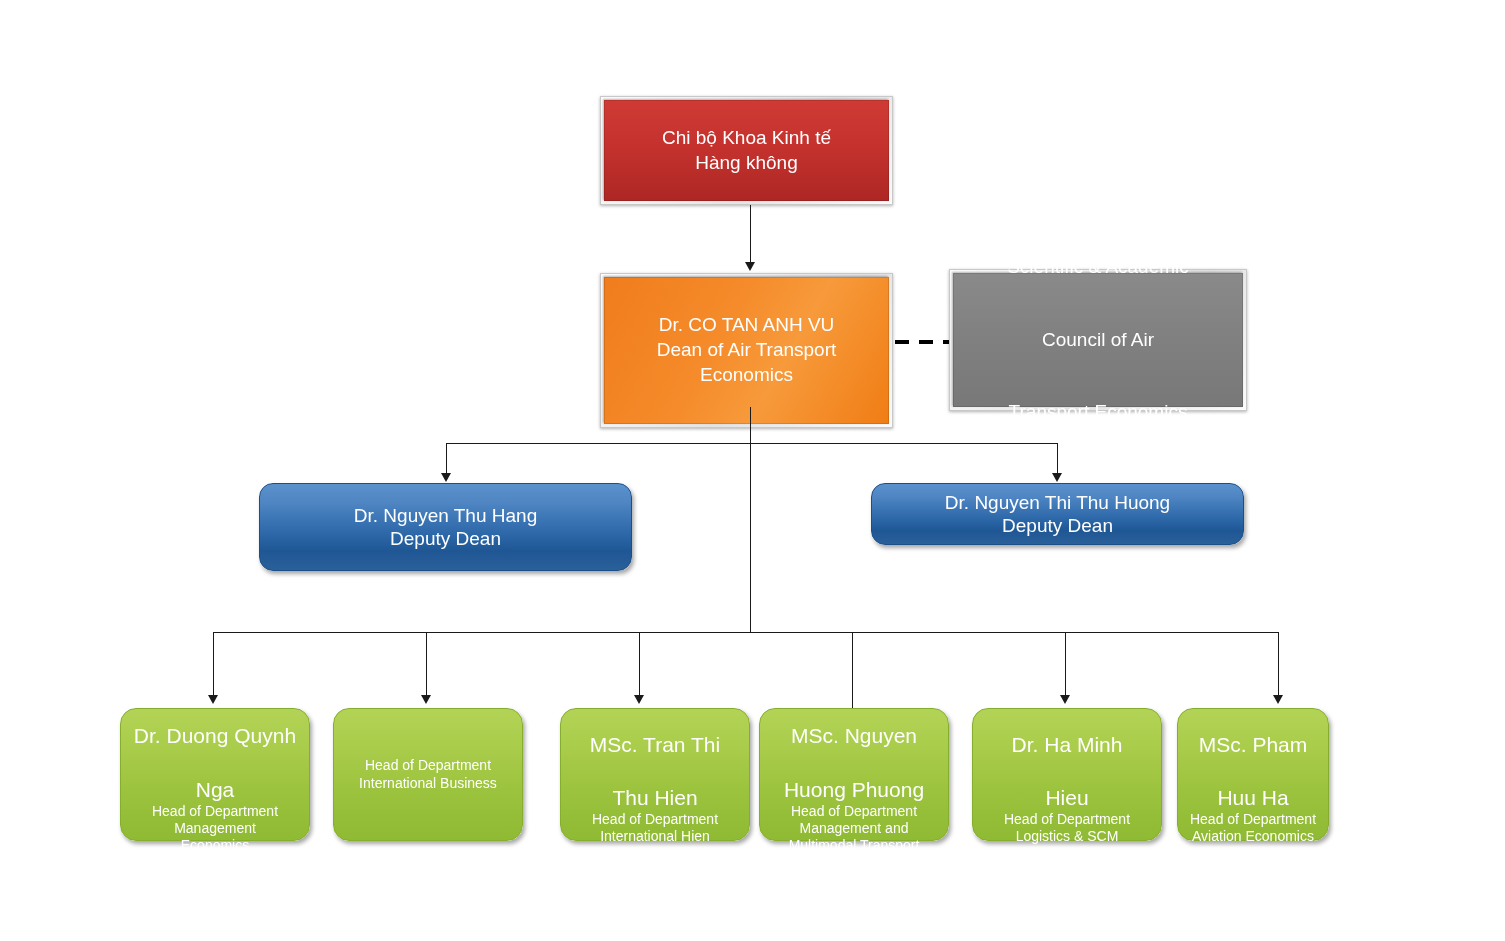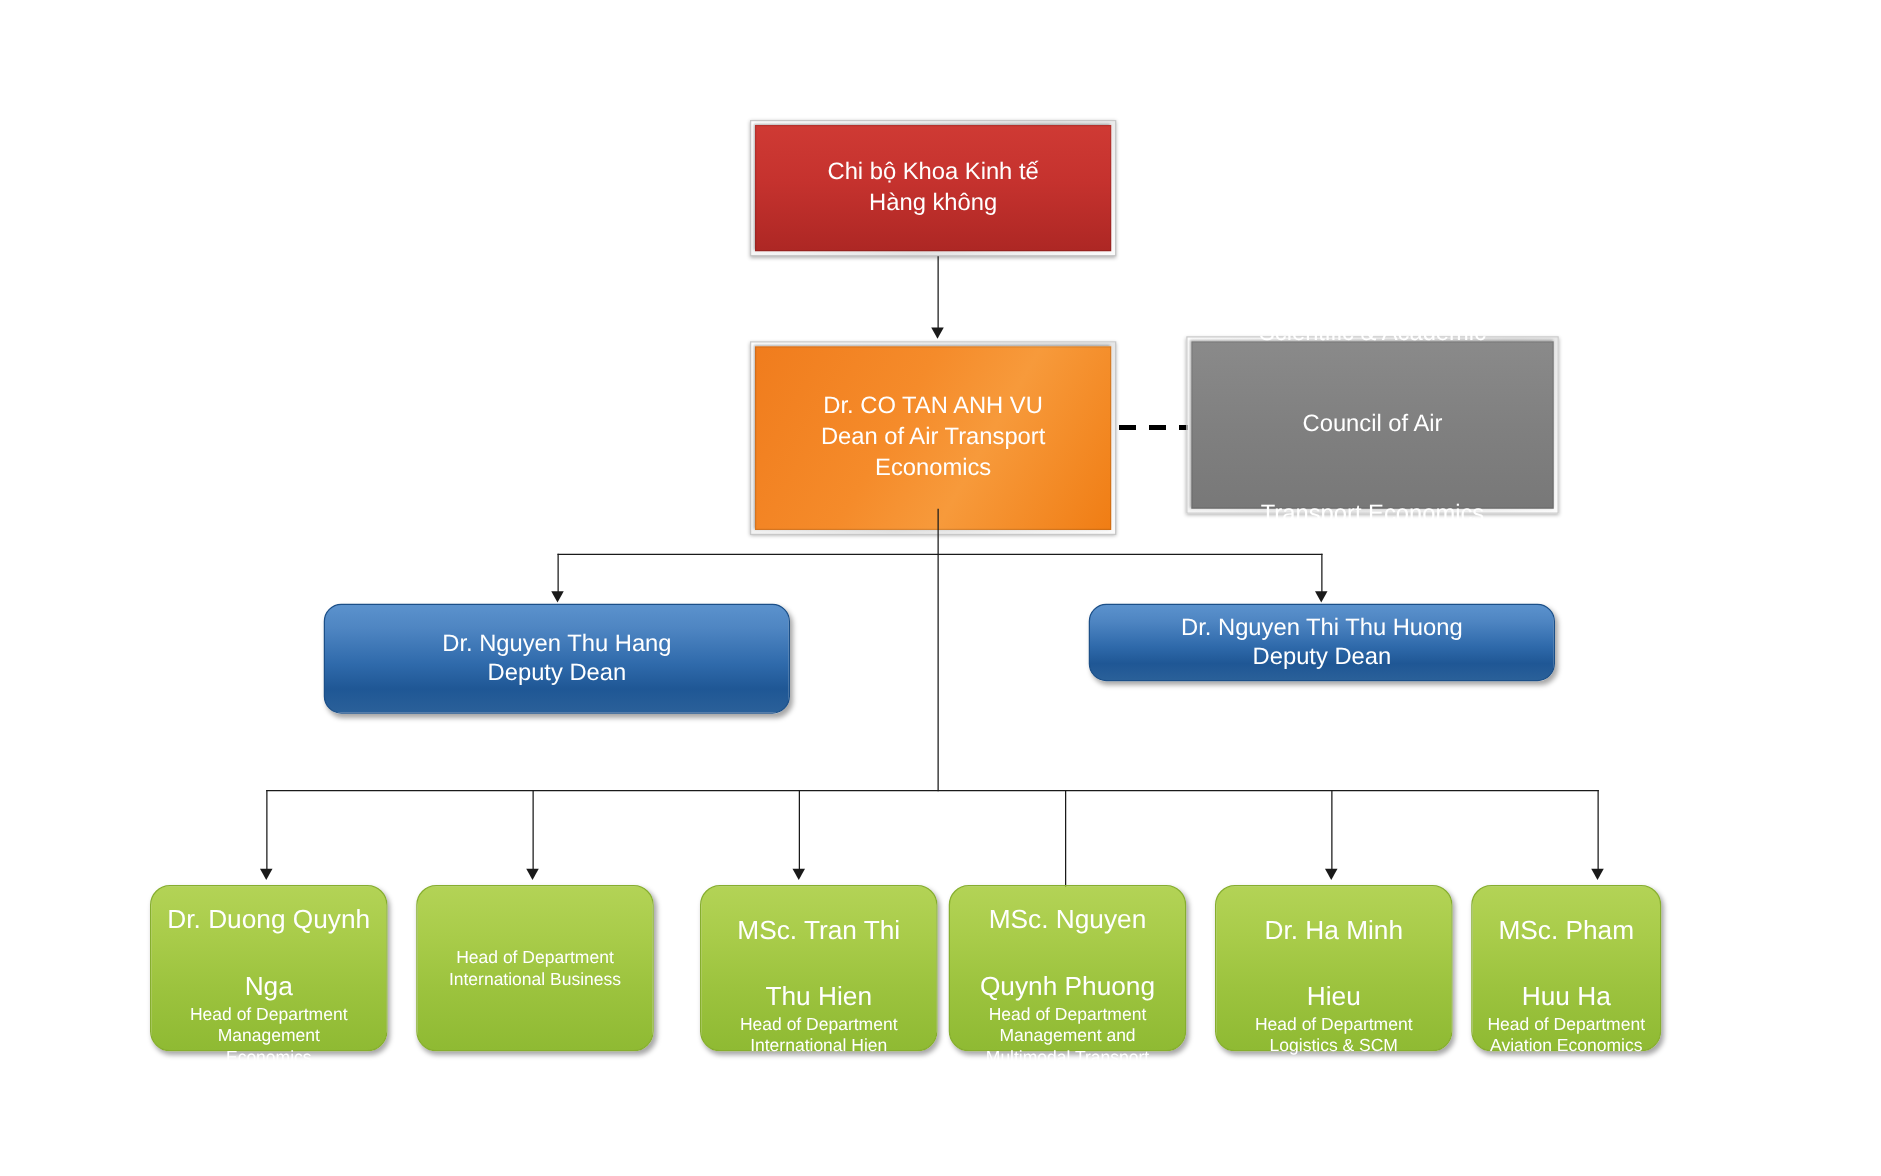--- a/index.html
+++ b/index.html
@@ -194,21 +194,21 @@
 
   <div class="rounded fill-green" style="left:560px; top:708px; width:190px; height:133px;">
     <div class="name-line">MSc. Tran Thi</div>
     <div class="name-line">Thu Hien</div>
     <div class="role-line">Head of Department</div>
     <div class="role-line">International Hien</div>
   </div>
 
   <div class="rounded fill-green" style="left:759px; top:708px; width:190px; height:133px;">
     <div class="name-line">MSc. Nguyen</div>
-    <div class="name-line">Quynh Phuong</div>
+    <div class="name-line">Huong Phuong</div>
     <div class="role-line">Head of Department</div>
     <div class="role-line">Management and</div>
     <div class="role-line">Multimodal Transport</div>
   </div>
 
   <div class="rounded fill-green" style="left:972px; top:708px; width:190px; height:133px;">
     <div class="name-line">Dr. Ha Minh</div>
     <div class="name-line">Hieu</div>
     <div class="role-line">Head of Department</div>
     <div class="role-line">Logistics &amp; SCM</div>

